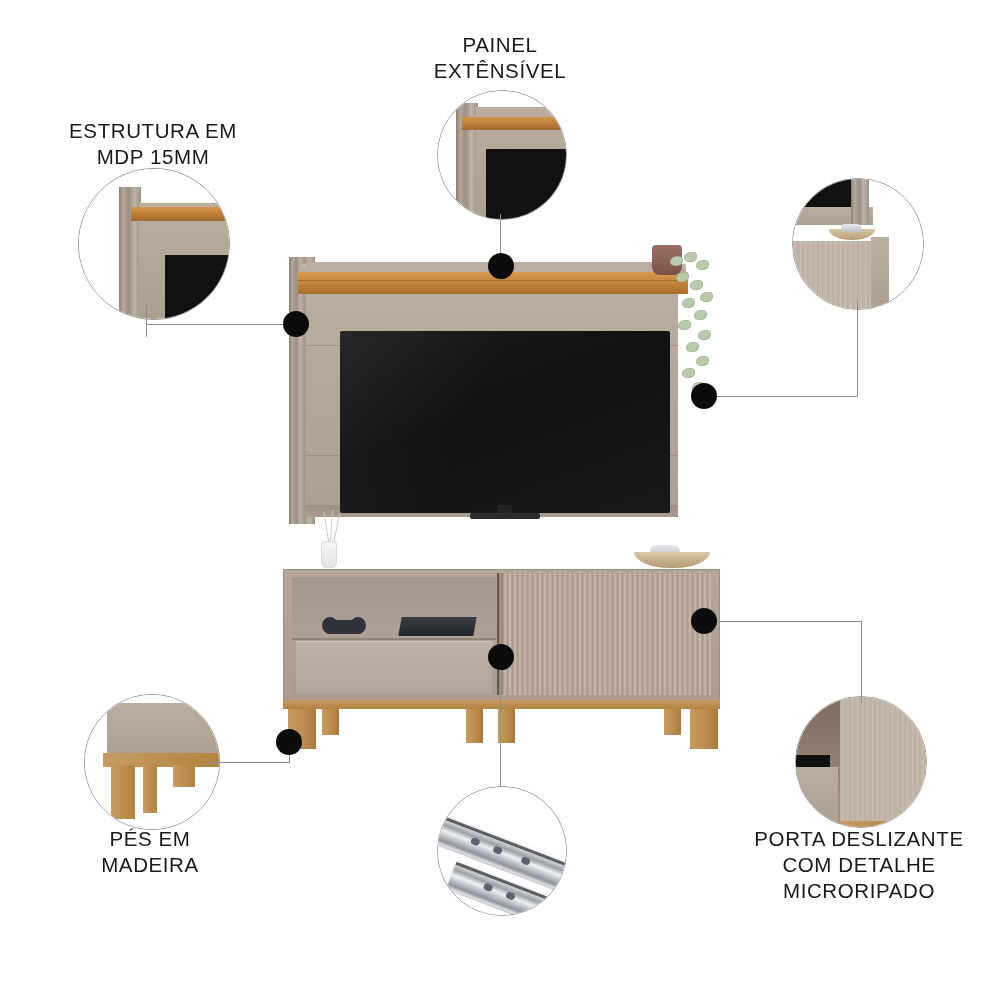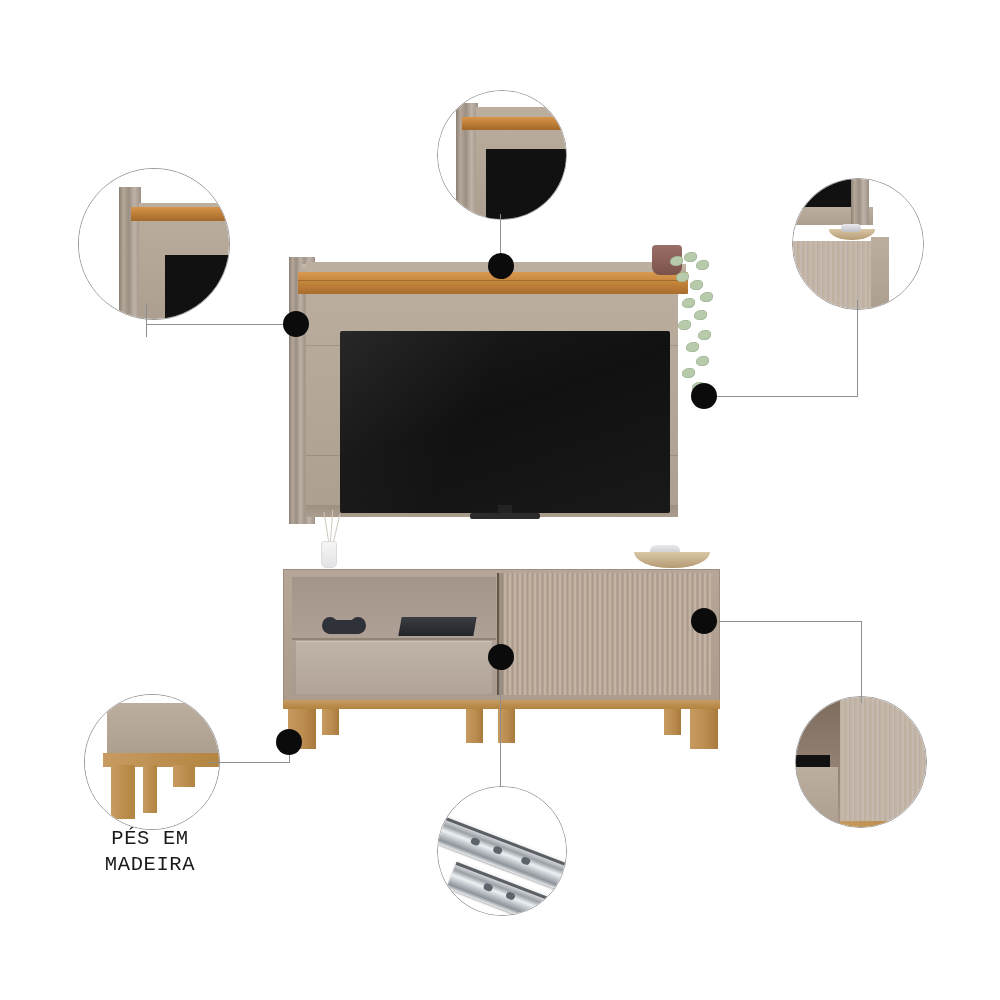--- a/index.html
+++ b/index.html
@@ -253,33 +253,37 @@
     <div class="bowl"></div>
     <div class="cab-base"></div>
     <div class="foot wide" style="left:288px;"></div>
     <div class="foot" style="left:322px;height:26px;"></div>
     <div class="foot" style="left:466px;height:34px;"></div>
     <div class="foot" style="left:498px;height:34px;"></div>
     <div class="foot" style="left:664px;height:26px;"></div>
     <div class="foot wide" style="left:690px;"></div>
   </div>
 
+  <div class="label" style="left:28px;top:118px;width:250px;">ESTRUTURA EM
+MDP 15MM</div>
   <div class="circle" style="left:78px;top:168px;width:150px;height:150px;">
     <div class="inner">
       <div class="c-panel-bg"></div>
       <div class="cc-side" style="left:40px;top:18px;width:22px;height:132px;"></div>
       <div class="cc-face" style="left:60px;top:34px;width:108px;height:116px;"></div>
       <div class="cc-wood" style="left:52px;top:38px;width:116px;height:14px;"></div>
       <div class="cc-black" style="left:86px;top:86px;width:82px;height:64px;"></div>
     </div>
   </div>
   <div class="lead v" style="left:146px;top:303px;height:34px;"></div>
   <div class="lead h" style="left:146px;top:324px;width:150px;"></div>
   <div class="dot" style="left:283px;top:311px;"></div>
 
+  <div class="label" style="left:380px;top:32px;width:240px;">PAINEL
+EXTÊNSÍVEL</div>
   <div class="circle" style="left:437px;top:90px;width:128px;height:128px;">
     <div class="inner">
       <div class="c-panel-bg"></div>
       <div class="cc-side" style="left:18px;top:12px;width:22px;height:116px;"></div>
       <div class="cc-face" style="left:38px;top:16px;width:92px;height:112px;"></div>
       <div class="cc-wood" style="left:24px;top:26px;width:106px;height:13px;"></div>
       <div class="cc-black" style="left:48px;top:58px;width:82px;height:70px;"></div>
     </div>
   </div>
   <div class="lead v" style="left:500px;top:214px;height:52px;"></div>
@@ -304,21 +308,21 @@
   <div class="circle" style="left:84px;top:694px;width:134px;height:134px;">
     <div class="inner">
       <div class="c-panel-bg"></div>
       <div class="cc-face" style="left:22px;top:8px;width:116px;height:52px;"></div>
       <div class="cc-wooddark" style="left:18px;top:58px;width:122px;height:14px;"></div>
       <div class="cc-wooddark" style="left:26px;top:70px;width:24px;height:54px;"></div>
       <div class="cc-wooddark" style="left:58px;top:70px;width:14px;height:48px;"></div>
       <div class="cc-wooddark" style="left:88px;top:70px;width:22px;height:22px;"></div>
     </div>
   </div>
-  <div class="label" style="left:42px;top:826px;width:216px;font-family:Liberation Mono, monospace;">PÉS EM
+  <div class="label" style="left:42px;top:826px;width:216px;">PÉS EM
 MADEIRA</div>
   <div class="lead h" style="left:208px;top:762px;width:82px;"></div>
   <div class="lead v" style="left:289px;top:742px;height:21px;"></div>
   <div class="dot" style="left:276px;top:729px;"></div>
 
   <div class="circle" style="left:437px;top:786px;width:128px;height:128px;">
     <div class="inner">
       <div class="c-panel-bg"></div>
       <div class="cc-slide" style="left:-10px;top:22px;width:150px;transform:rotate(21deg);transform-origin:left center;">
         <div class="strip"></div>
@@ -340,17 +344,20 @@
   <div class="circle" style="left:795px;top:696px;width:130px;height:130px;">
     <div class="inner">
       <div class="c-panel-bg"></div>
       <div class="cc-face" style="left:0px;top:0px;width:46px;height:130px;background:linear-gradient(180deg,#7d6b5c,#a6968a);"></div>
       <div class="cc-black" style="left:0px;top:58px;width:34px;height:12px;"></div>
       <div class="cc-face" style="left:0px;top:70px;width:42px;height:60px;"></div>
       <div class="cc-rib" style="left:44px;top:0px;width:86px;height:124px;"></div>
       <div class="cc-wooddark" style="left:44px;top:124px;width:86px;height:6px;"></div>
     </div>
   </div>
+  <div class="label" style="left:718px;top:826px;width:282px;">PORTA DESLIZANTE
+COM DETALHE
+MICRORIPADO</div>
   <div class="lead h" style="left:710px;top:621px;width:152px;"></div>
   <div class="lead v" style="left:861px;top:621px;height:82px;"></div>
   <div class="dot" style="left:691px;top:608px;"></div>
 
 </div>
 
 </body></html>

